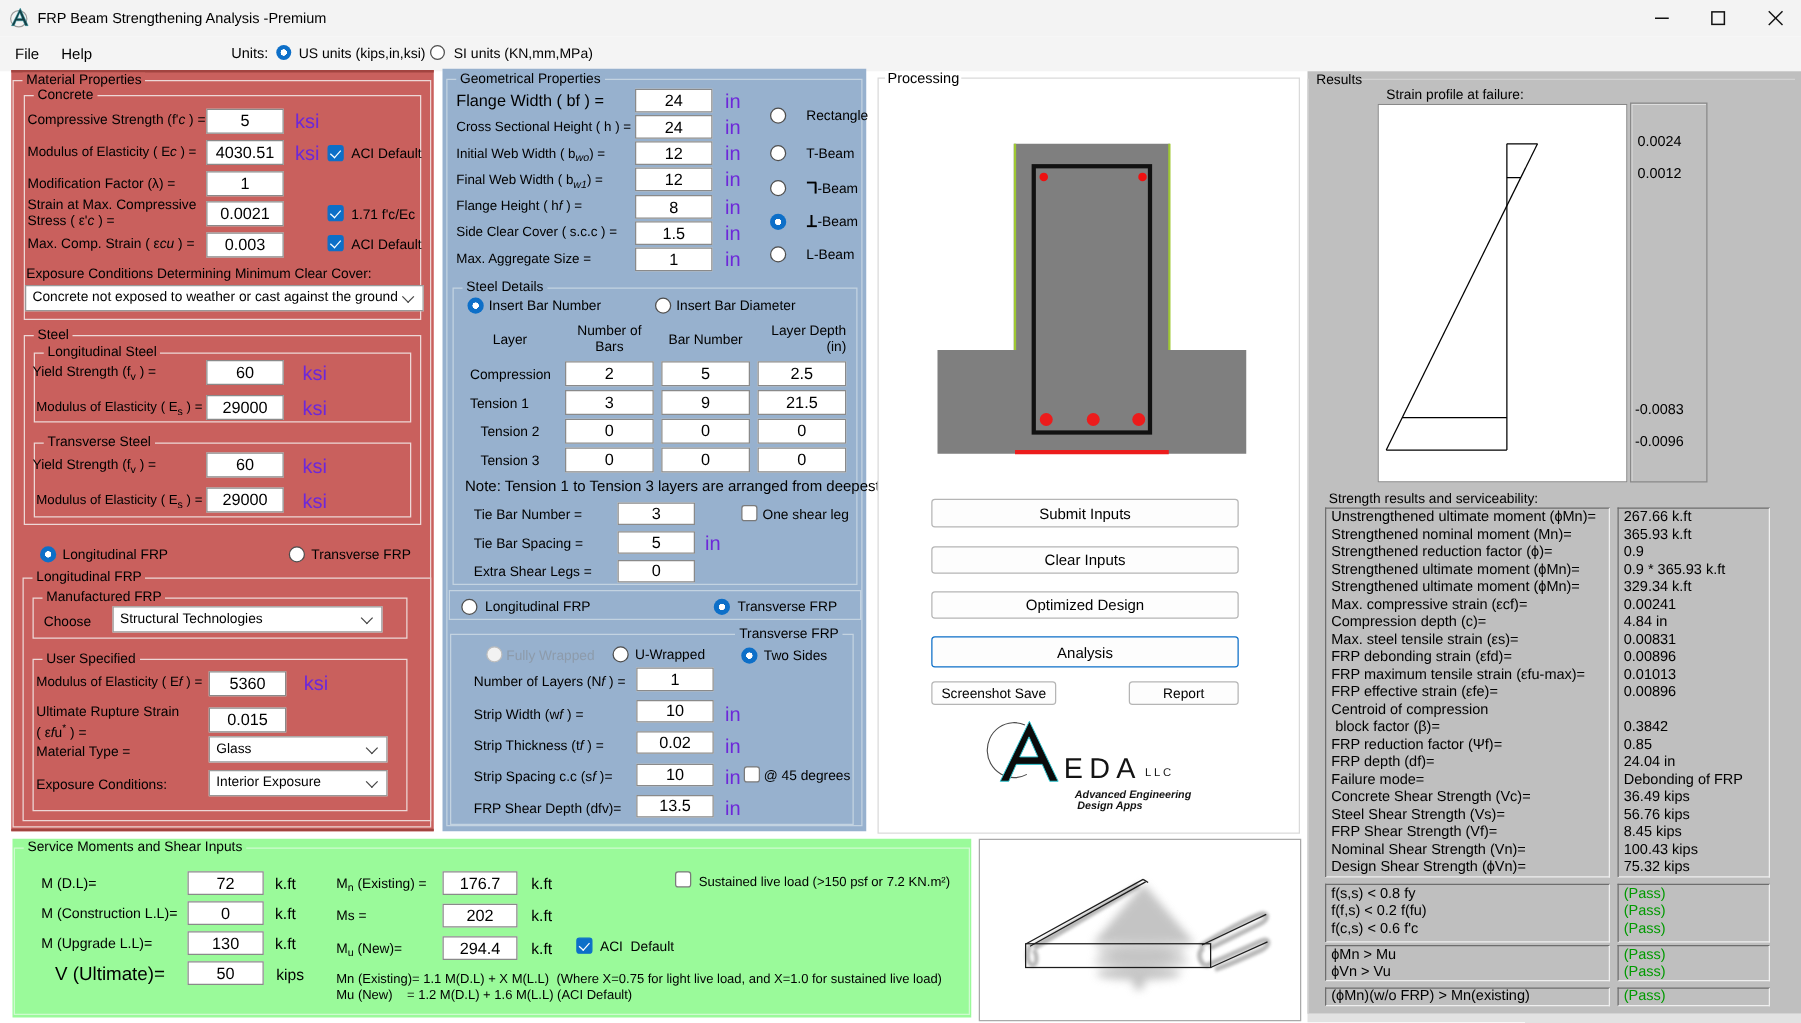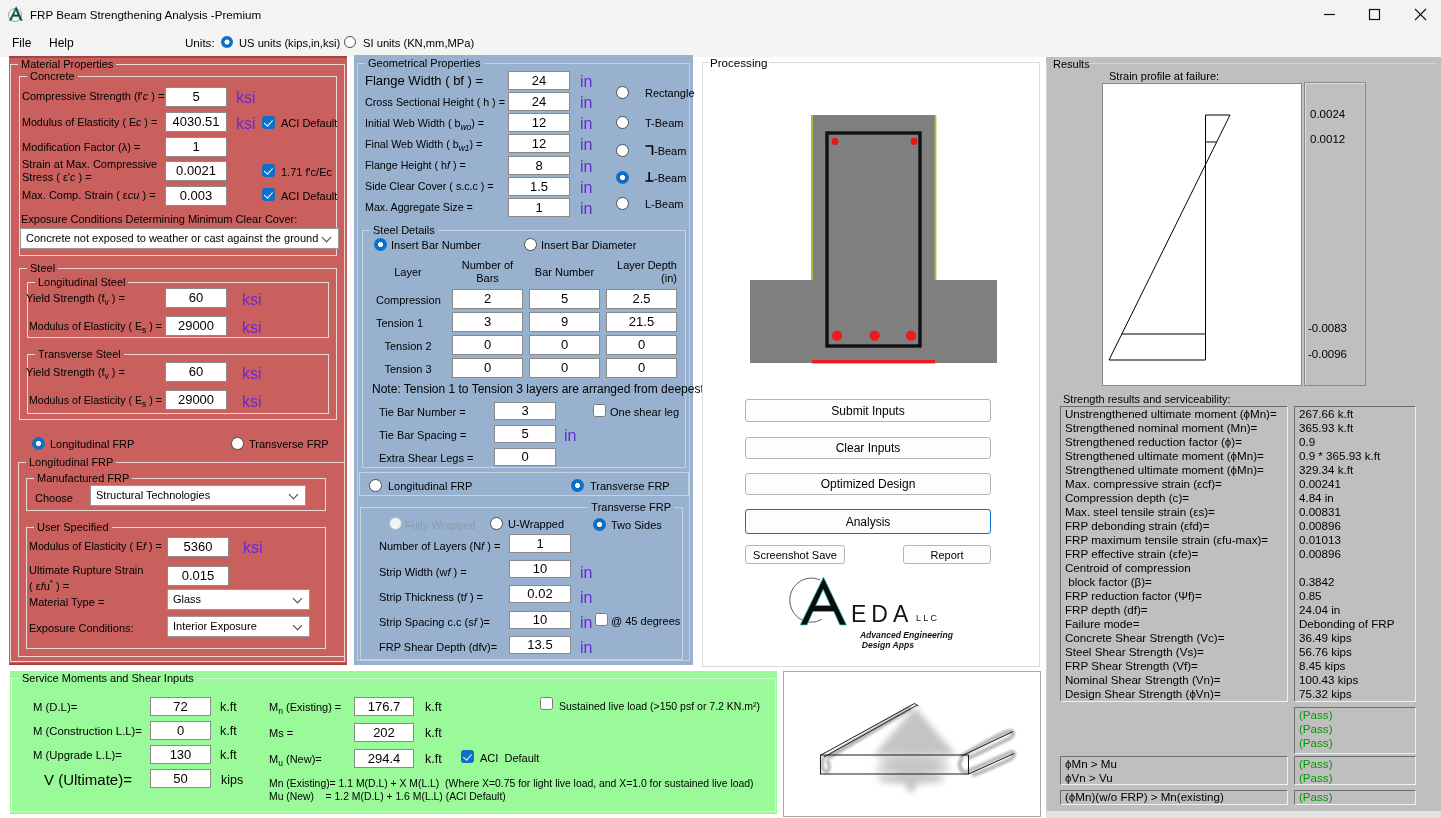--- a/index.html
+++ b/index.html
@@ -347,17 +347,18 @@
  </g>
 </svg>
 <div class="a" style="left:1304px;top:82px;width:62px;height:304px;background:#BFBFBF;border:1px solid #898989;box-shadow:inset 1px 1px 0 #dedede"></div>
 <div class="l" style="left:1310px;top:108px;font-size:11.5px">0.0024</div>
 <div class="l" style="left:1310px;top:133px;font-size:11.5px">0.0012</div>
 <div class="l" style="left:1308px;top:322px;font-size:11.5px">-0.0083</div>
 <div class="l" style="left:1308px;top:348px;font-size:11.5px">-0.0096</div>
 <div class="l" style="left:1063px;top:393px">Strength results and serviceability:</div>
 <div class="a" style="left:1060px;top:406px;width:228px;height:296px;background:#BFBFBF;border:1px solid;border-color:#6E6E6E #EFEFEF #EFEFEF #6E6E6E;font-size:11.6px;line-height:14px;padding:0px 0 0 4px;color:#000;white-space:nowrap;overflow:hidden">Unstrengthened ultimate moment (ϕMn)=<br>Strengthened nominal moment (Mn)=<br>Strengthened reduction factor (ϕ)=<br>Strengthened ultimate moment (ϕMn)=<br>Strengthened ultimate moment (ϕMn)=<br>Max. compressive strain (εcf)=<br>Compression depth (c)=<br>Max. steel tensile strain (εs)=<br>FRP debonding strain (εfd)=<br>FRP maximum tensile strain (εfu-max)=<br>FRP effective strain (εfe)=<br>Centroid of compression<br>&nbsp;block factor (β)=<br>FRP reduction factor (Ψf)=<br>FRP depth (df)=<br>Failure mode=<br>Concrete Shear Strength (Vc)=<br>Steel Shear Strength (Vs)=<br>FRP Shear Strength (Vf)=<br>Nominal Shear Strength (Vn)=<br>Design Shear Strength (ϕVn)=</div>
 <div class="a" style="left:1294px;top:406px;width:122px;height:296px;background:#BFBFBF;border:1px solid;border-color:#6E6E6E #EFEFEF #EFEFEF #6E6E6E;font-size:11.6px;line-height:14px;padding:0px 0 0 4px;color:#000;white-space:nowrap;overflow:hidden">267.66 k.ft<br>365.93 k.ft<br>0.9<br>0.9 * 365.93 k.ft<br>329.34 k.ft<br>0.00241<br>4.84 in<br>0.00831<br>0.00896<br>0.01013<br>0.00896<br>&nbsp;<br>0.3842<br>0.85<br>24.04 in<br>Debonding of FRP<br>36.49 kips<br>56.76 kips<br>8.45 kips<br>100.43 kips<br>75.32 kips</div>
+<div class="a" style="left:1060px;top:707px;width:228px;height:47px;background:#BFBFBF;border:1px solid;border-color:#6E6E6E #EFEFEF #EFEFEF #6E6E6E;font-size:11.6px;line-height:14.1px;padding:0px 0 0 4px;color:#000;white-space:nowrap;overflow:hidden">f(s,s) &lt; 0.8 fy<br>f(f,s) &lt; 0.2 f(fu)<br>f(c,s) &lt; 0.6 f'c</div>
 <div class="a" style="left:1294px;top:707px;width:122px;height:47px;background:#BFBFBF;border:1px solid;border-color:#6E6E6E #EFEFEF #EFEFEF #6E6E6E;font-size:11.6px;line-height:14.1px;padding:0px 0 0 4px;color:#009a00;white-space:nowrap;overflow:hidden">(Pass)<br>(Pass)<br>(Pass)</div>
 <div class="a" style="left:1060px;top:756px;width:228px;height:29px;background:#BFBFBF;border:1px solid;border-color:#6E6E6E #EFEFEF #EFEFEF #6E6E6E;font-size:11.6px;line-height:14.1px;padding:0px 0 0 4px;color:#000;white-space:nowrap;overflow:hidden">ϕMn &gt; Mu<br>ϕVn &gt; Vu</div>
 <div class="a" style="left:1294px;top:756px;width:122px;height:29px;background:#BFBFBF;border:1px solid;border-color:#6E6E6E #EFEFEF #EFEFEF #6E6E6E;font-size:11.6px;line-height:14.1px;padding:0px 0 0 4px;color:#009a00;white-space:nowrap;overflow:hidden">(Pass)<br>(Pass)</div>
 <div class="a" style="left:1060px;top:790px;width:228px;height:15px;background:#BFBFBF;border:1px solid;border-color:#6E6E6E #EFEFEF #EFEFEF #6E6E6E;font-size:11.6px;line-height:12.8px;padding:0px 0 0 4px;color:#000;white-space:nowrap;overflow:hidden">(ϕMn)(w/o FRP) &gt; Mn(existing)</div>
 <div class="a" style="left:1294px;top:790px;width:122px;height:15px;background:#BFBFBF;border:1px solid;border-color:#6E6E6E #EFEFEF #EFEFEF #6E6E6E;font-size:11.6px;line-height:12.8px;padding:0px 0 0 4px;color:#009a00;white-space:nowrap;overflow:hidden">(Pass)</div>
 </div>
 </body></html>

